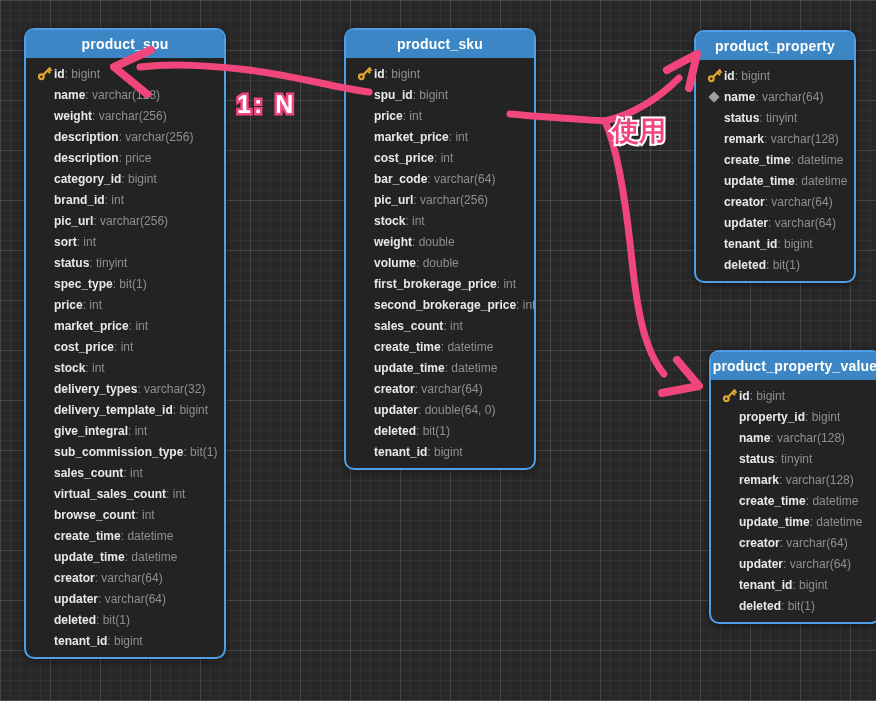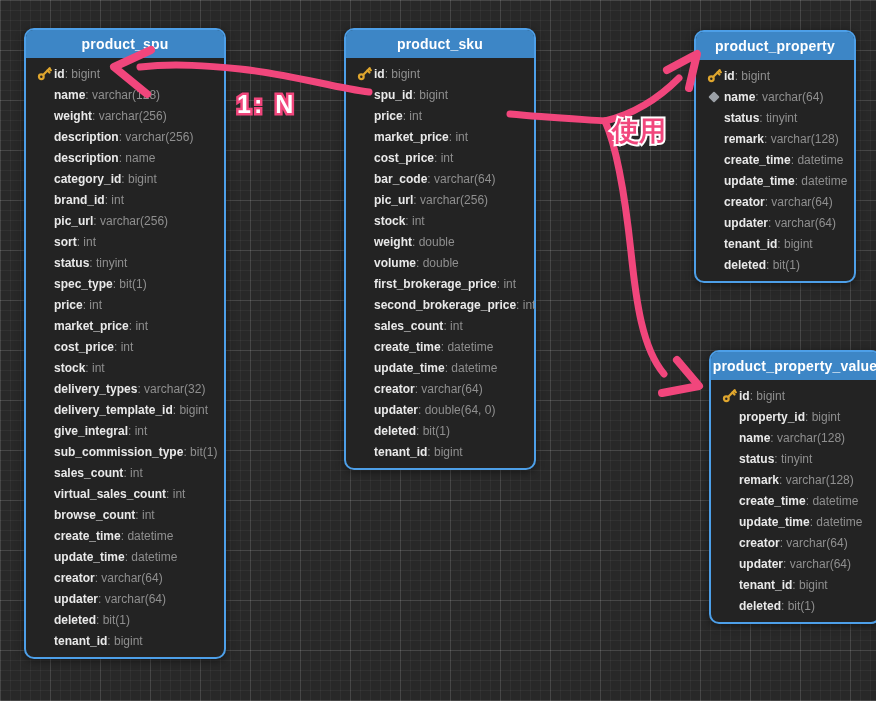--- a/index.html
+++ b/index.html
@@ -71,21 +71,21 @@
           <span class="ftype">: varchar(256)</span>
         </div>
         <div class="field-row">
           <span class="icon-slot"></span>
           <span class="fname">description</span>
           <span class="ftype">: varchar(256)</span>
         </div>
         <div class="field-row">
           <span class="icon-slot"></span>
           <span class="fname">description</span>
-          <span class="ftype">: name</span>
+          <span class="ftype">: price</span>
         </div>
         <div class="field-row">
           <span class="icon-slot"></span>
           <span class="fname">category_id</span>
           <span class="ftype">: bigint</span>
         </div>
         <div class="field-row">
           <span class="icon-slot"></span>
           <span class="fname">brand_id</span>
           <span class="ftype">: int</span>

